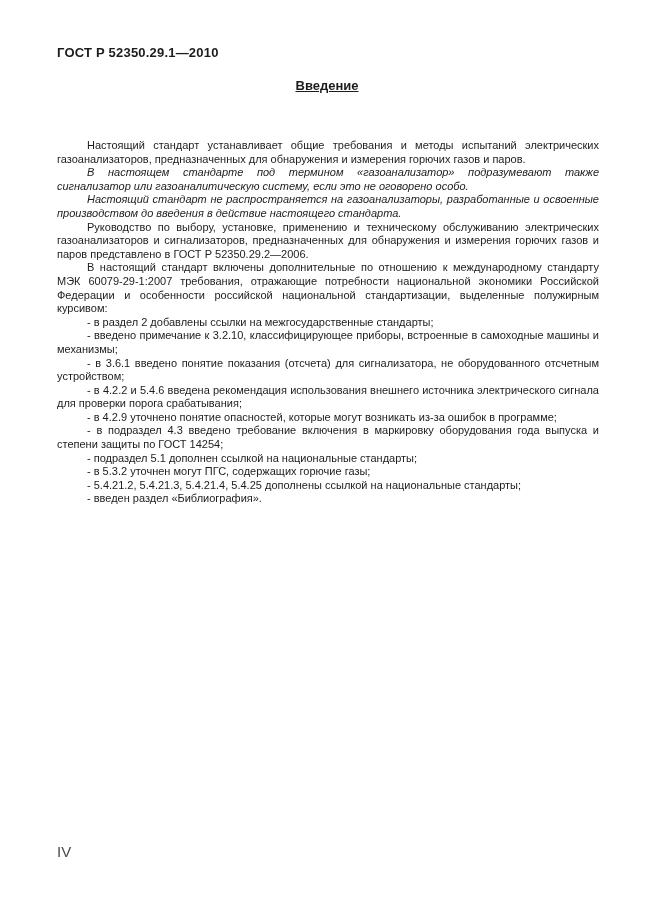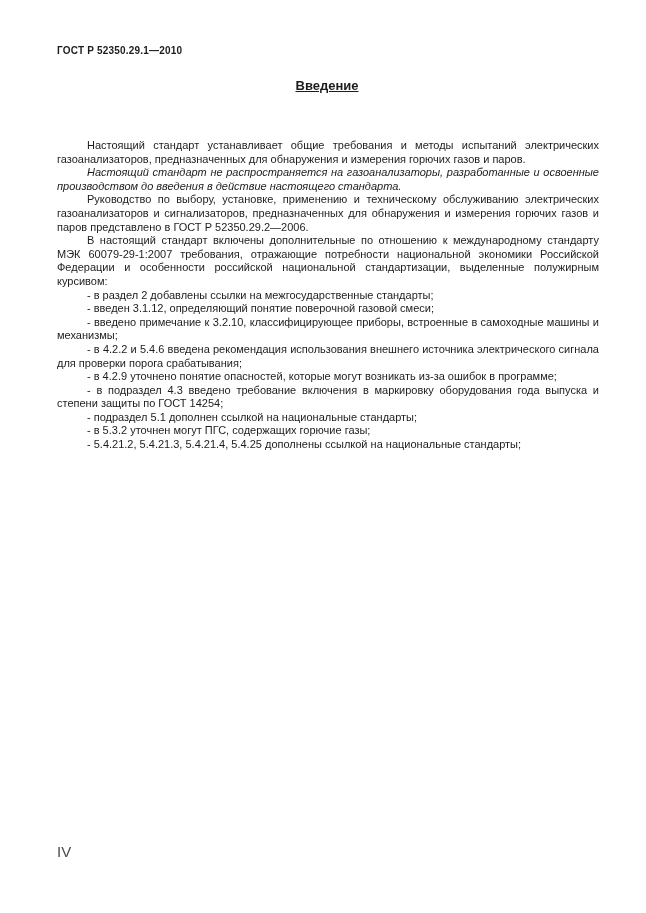--- a/index.html
+++ b/index.html
@@ -14,21 +14,21 @@
     margin: 0 auto;
     background: #ffffff;
     font-family: "Liberation Sans", "DejaVu Sans", sans-serif;
     color: #1c1c1c;
     overflow: hidden;
   }
   .doc-code {
     position: absolute;
     left: 57px;
     top: 45px;
-    font-size: 10px;
+    font-size: 13px;
     font-weight: bold;
     letter-spacing: 0.2px;
     white-space: nowrap;
   }
   .section-title {
     position: absolute;
     left: 0;
     top: 74px;
     width: 100%;
     margin: 4px;
@@ -68,29 +68,31 @@
 <body>
 
 <div class="page">
 
   <div class="doc-code">ГОСТ Р 52350.29.1—2010</div>
 
   <h1 class="section-title">Введение</h1>
 
   <div class="body-text">
     <p>Настоящий стандарт устанавливает общие требования и методы испытаний электрических газоана­лизаторов, предназначенных для обнаружения и измерения горючих газов и паров.</p>
+    <p class="italic">В настоящем стандарте под термином «газоанализатор» подразумевают также сигнализатор или газоаналитическую систему, если это не оговорено особо.</p>
     <p class="italic">Настоящий стандарт не распространяется на газоанализаторы, разработанные и освоенные производством до введения в действие настоящего стандарта.</p>
     <p>Руководство по выбору, установке, применению и техническому обслуживанию электрических газо­анализаторов и сигнализаторов, предназначенных для обнаружения и измерения горючих газов и паров представлено в ГОСТ Р 52350.29.2—2006.</p>
     <p>В настоящий стандарт включены дополнительные по отношению к международному стандарту МЭК 60079-29-1:2007 требования, отражающие потребности национальной экономики Российской Федера­ции и особенности российской национальной стандартизации, выделенные полужирным курсивом:</p>
     <p>- в раздел 2 добавлены ссылки на межгосударственные стандарты;</p>
-    <p>- введен 3.1.12, определяющий понятие поверочной газовой смеси;</p>
     <p>- введено примечание к 3.2.10, классифицирующее приборы, встроенные в  самоходные машины и механизмы;</p>
+    <p>- в 3.6.1 введено понятие  показания (отсчета) для сигнализатора, не оборудованного отсчетным устройством;</p>
     <p>- в 4.2.2 и 5.4.6 введена  рекомендация использования внешнего источника электрического сигнала для проверки порога срабатывания;</p>
     <p>- в 4.2.9 уточнено понятие опасностей, которые могут возникать из-за ошибок в программе;</p>
     <p>- в подраздел 4.3 введено требование включения в маркировку оборудования года выпуска и степе­ни защиты по ГОСТ 14254;</p>
     <p>- подраздел 5.1 дополнен ссылкой на национальные стандарты;</p>
     <p>- в 5.3.2 уточнен могут ПГС, содержащих горючие газы;</p>
     <p>- 5.4.21.2, 5.4.21.3, 5.4.21.4, 5.4.25 дополнены ссылкой на национальные стандарты;</p>
+    <p>- введен раздел «Библиография».</p>
   </div>
 
   <div class="page-number">IV</div>
 
 </div>
 
 </body></html>

